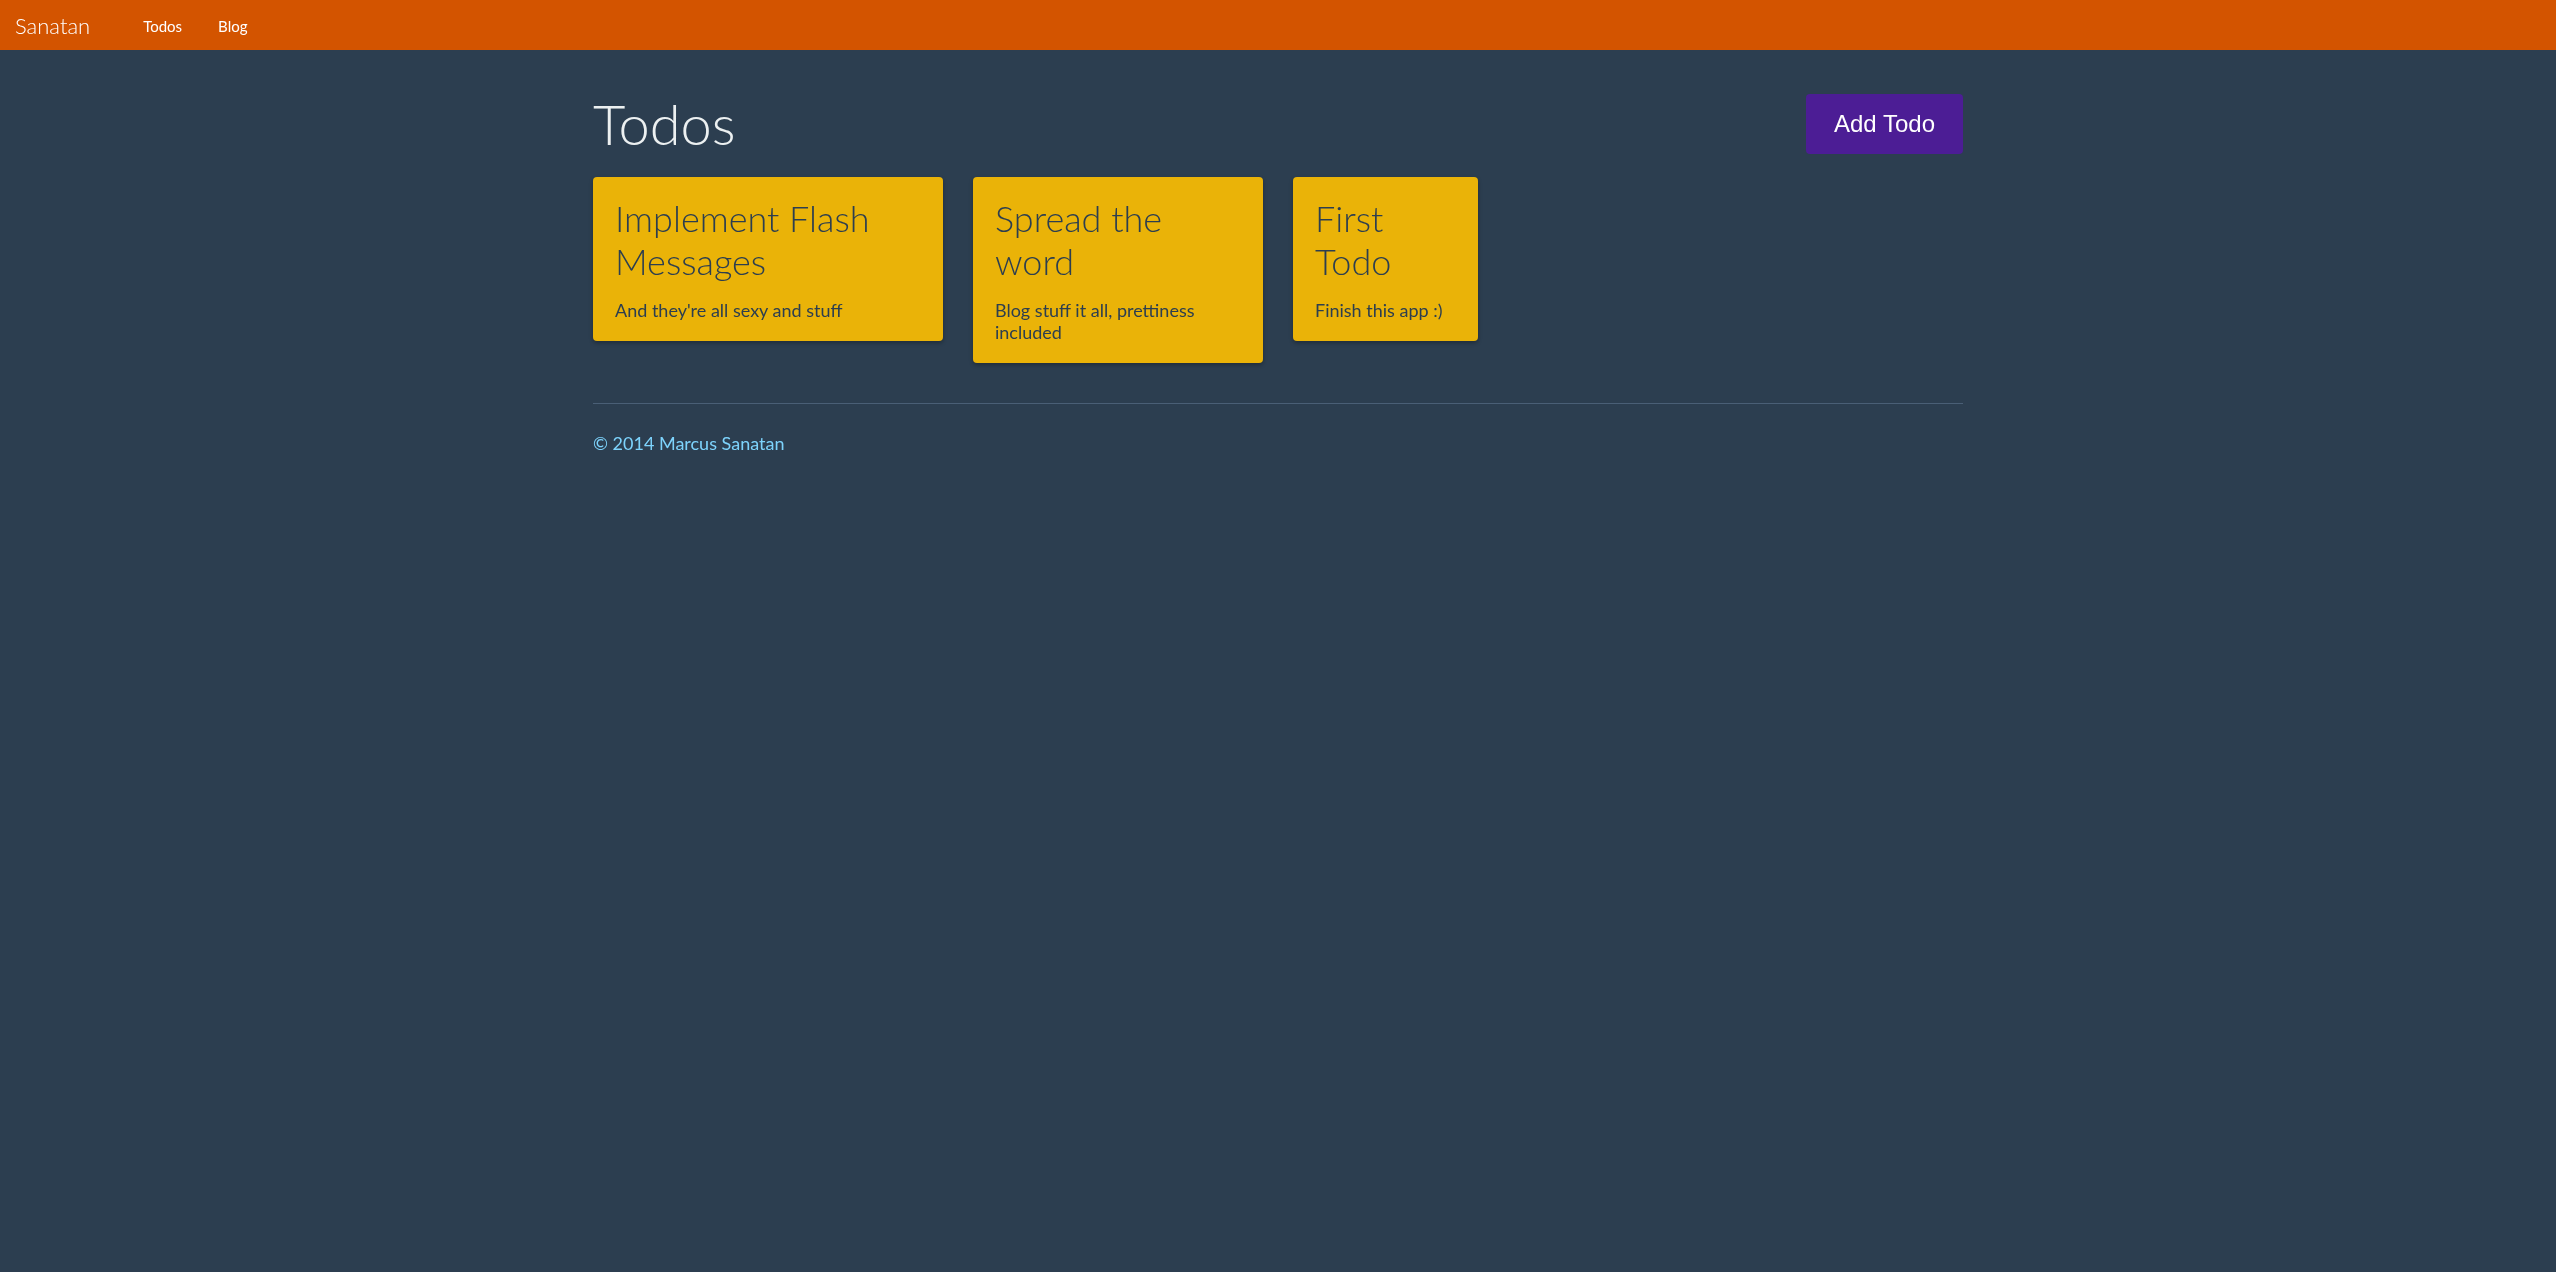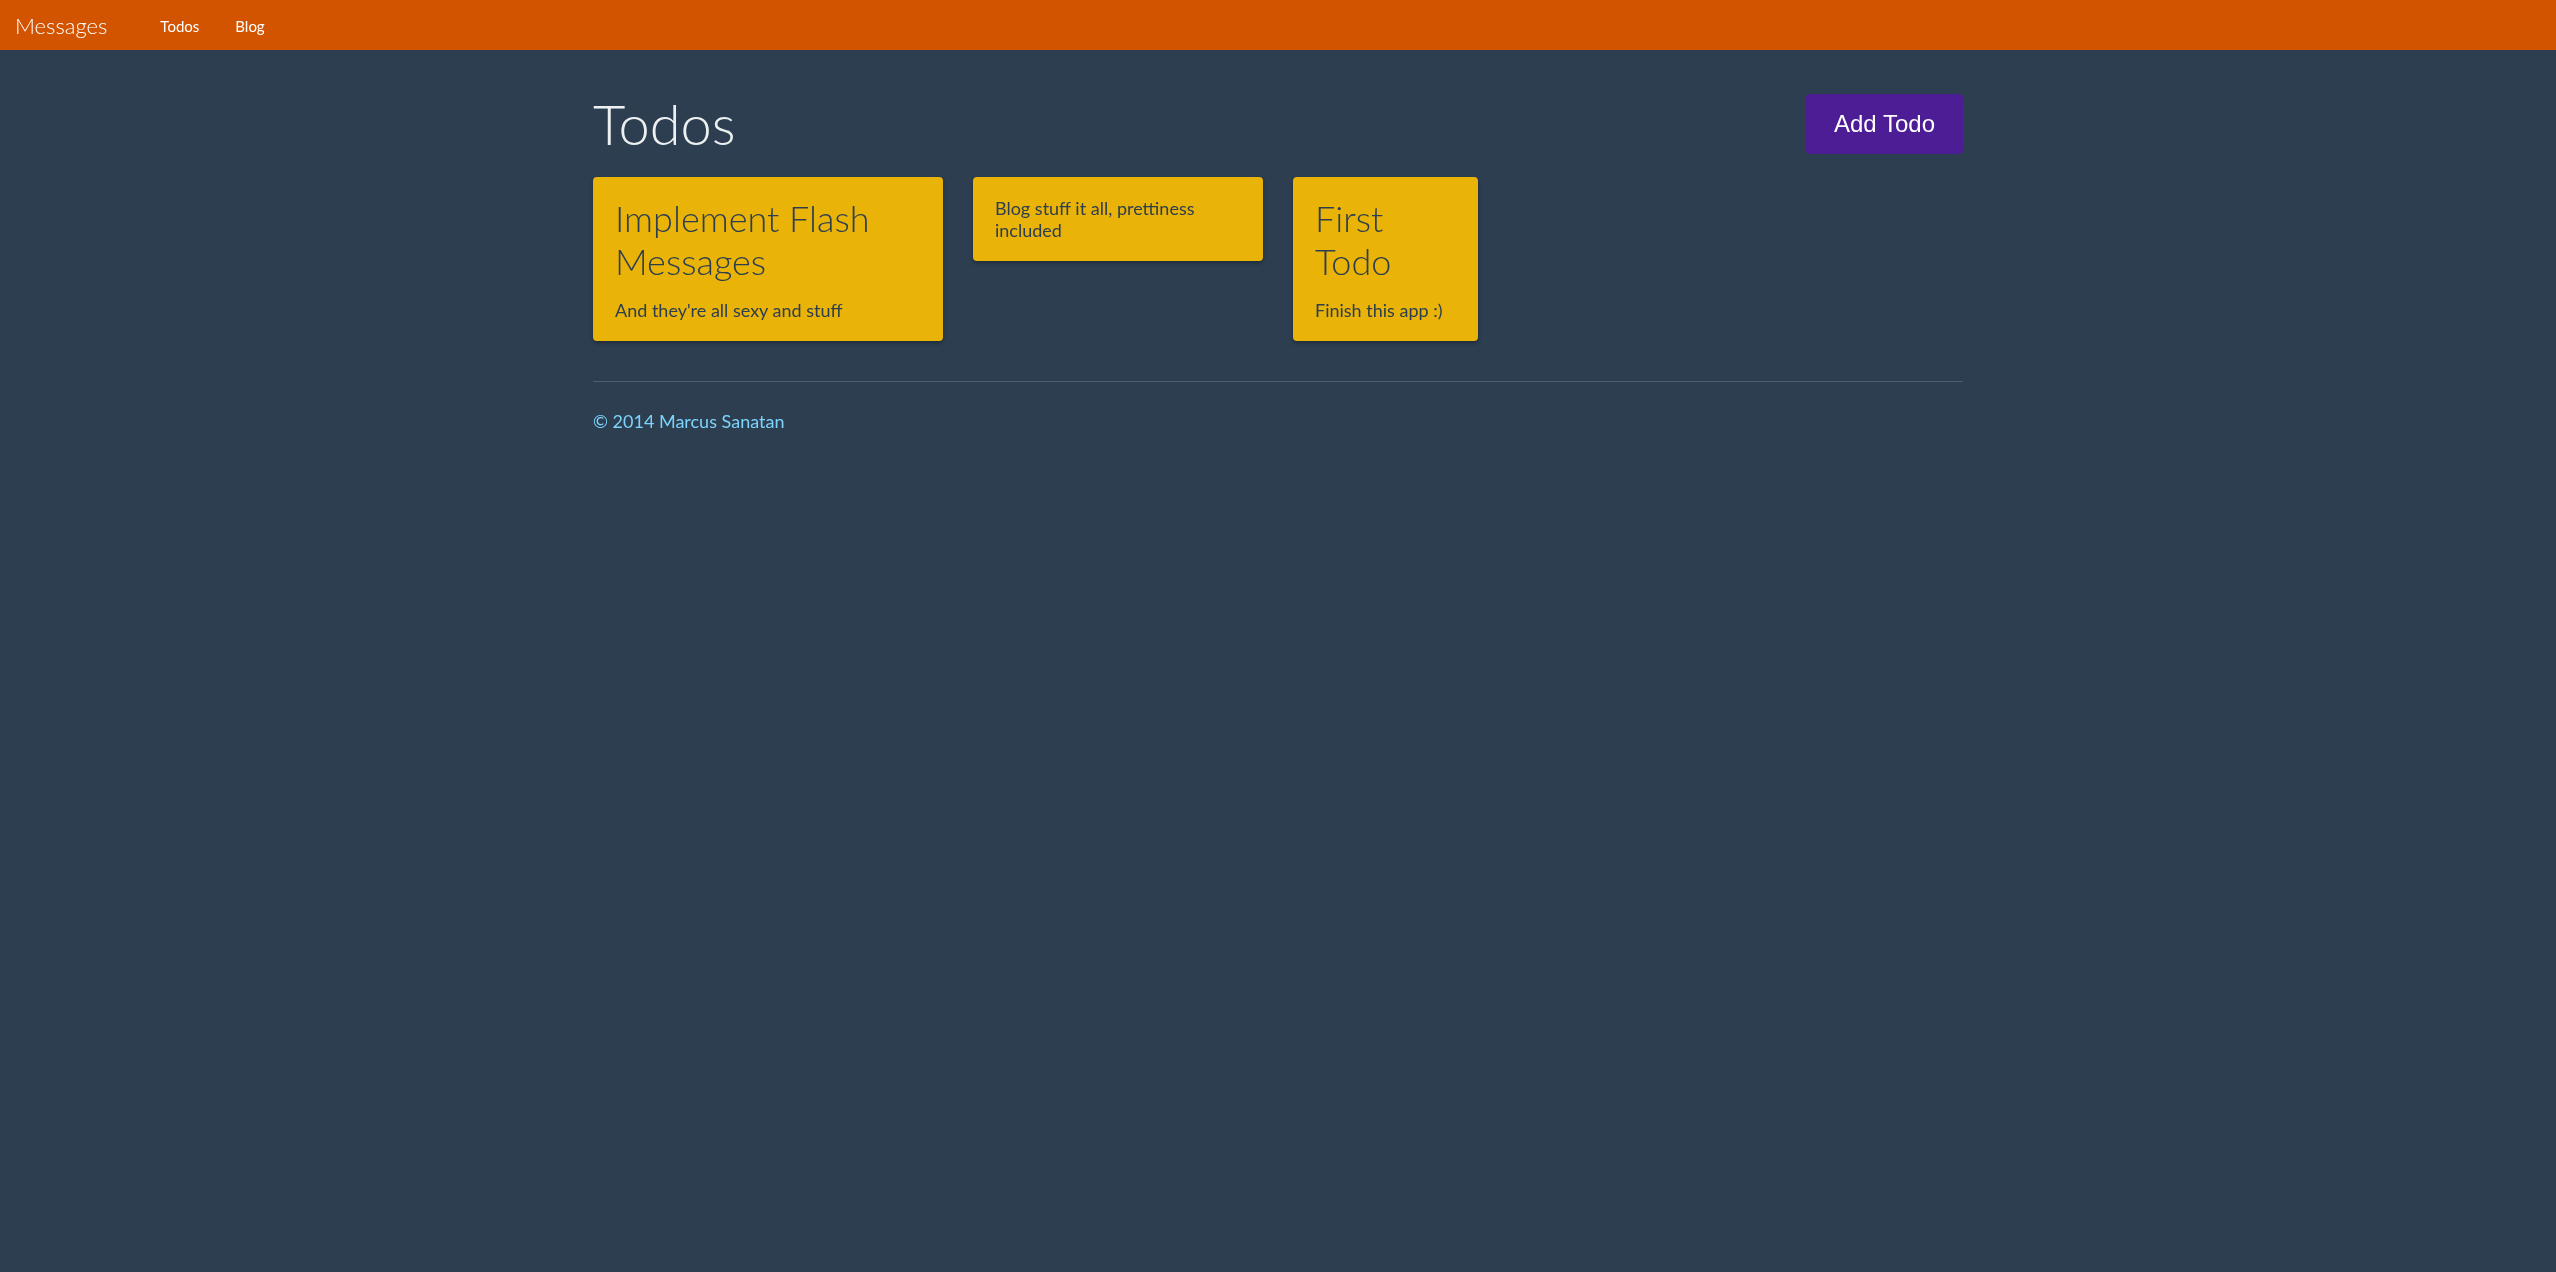--- a/index.html
+++ b/index.html
@@ -137,21 +137,21 @@
       color: #7dd3fc;
       font-size: 18px;
       font-weight: 400;
       padding: 8px 0 20px 0;
     }
   </style>
 </head>
 <body>
 
 <nav class="navbar">
-  <a class="navbar-brand">Messages</a>
+  <a class="navbar-brand">Sanatan</a>
   <ul class="navbar-nav">
     <li><a>Todos</a></li>
     <li><a>Blog</a></li>
   </ul>
 </nav>
 
 <div class="container">
   <div class="page-header">
     <h1 class="page-title">Todos</h1>
     <button class="btn-primary">Add Todo</button>
@@ -159,20 +159,21 @@
 
   <div class="row">
     <div class="col col-1">
       <div class="panel">
         <h2 class="panel-title">Implement Flash Messages</h2>
         <p class="panel-body">And they're all sexy and stuff</p>
       </div>
     </div>
     <div class="col col-2">
       <div class="panel">
+        <h2 class="panel-title">Spread the word</h2>
         <p class="panel-body">Blog stuff it all, prettiness included</p>
       </div>
     </div>
     <div class="col col-3">
       <div class="panel">
         <h2 class="panel-title">First Todo</h2>
         <p class="panel-body">Finish this app :)</p>
       </div>
     </div>
   </div>

